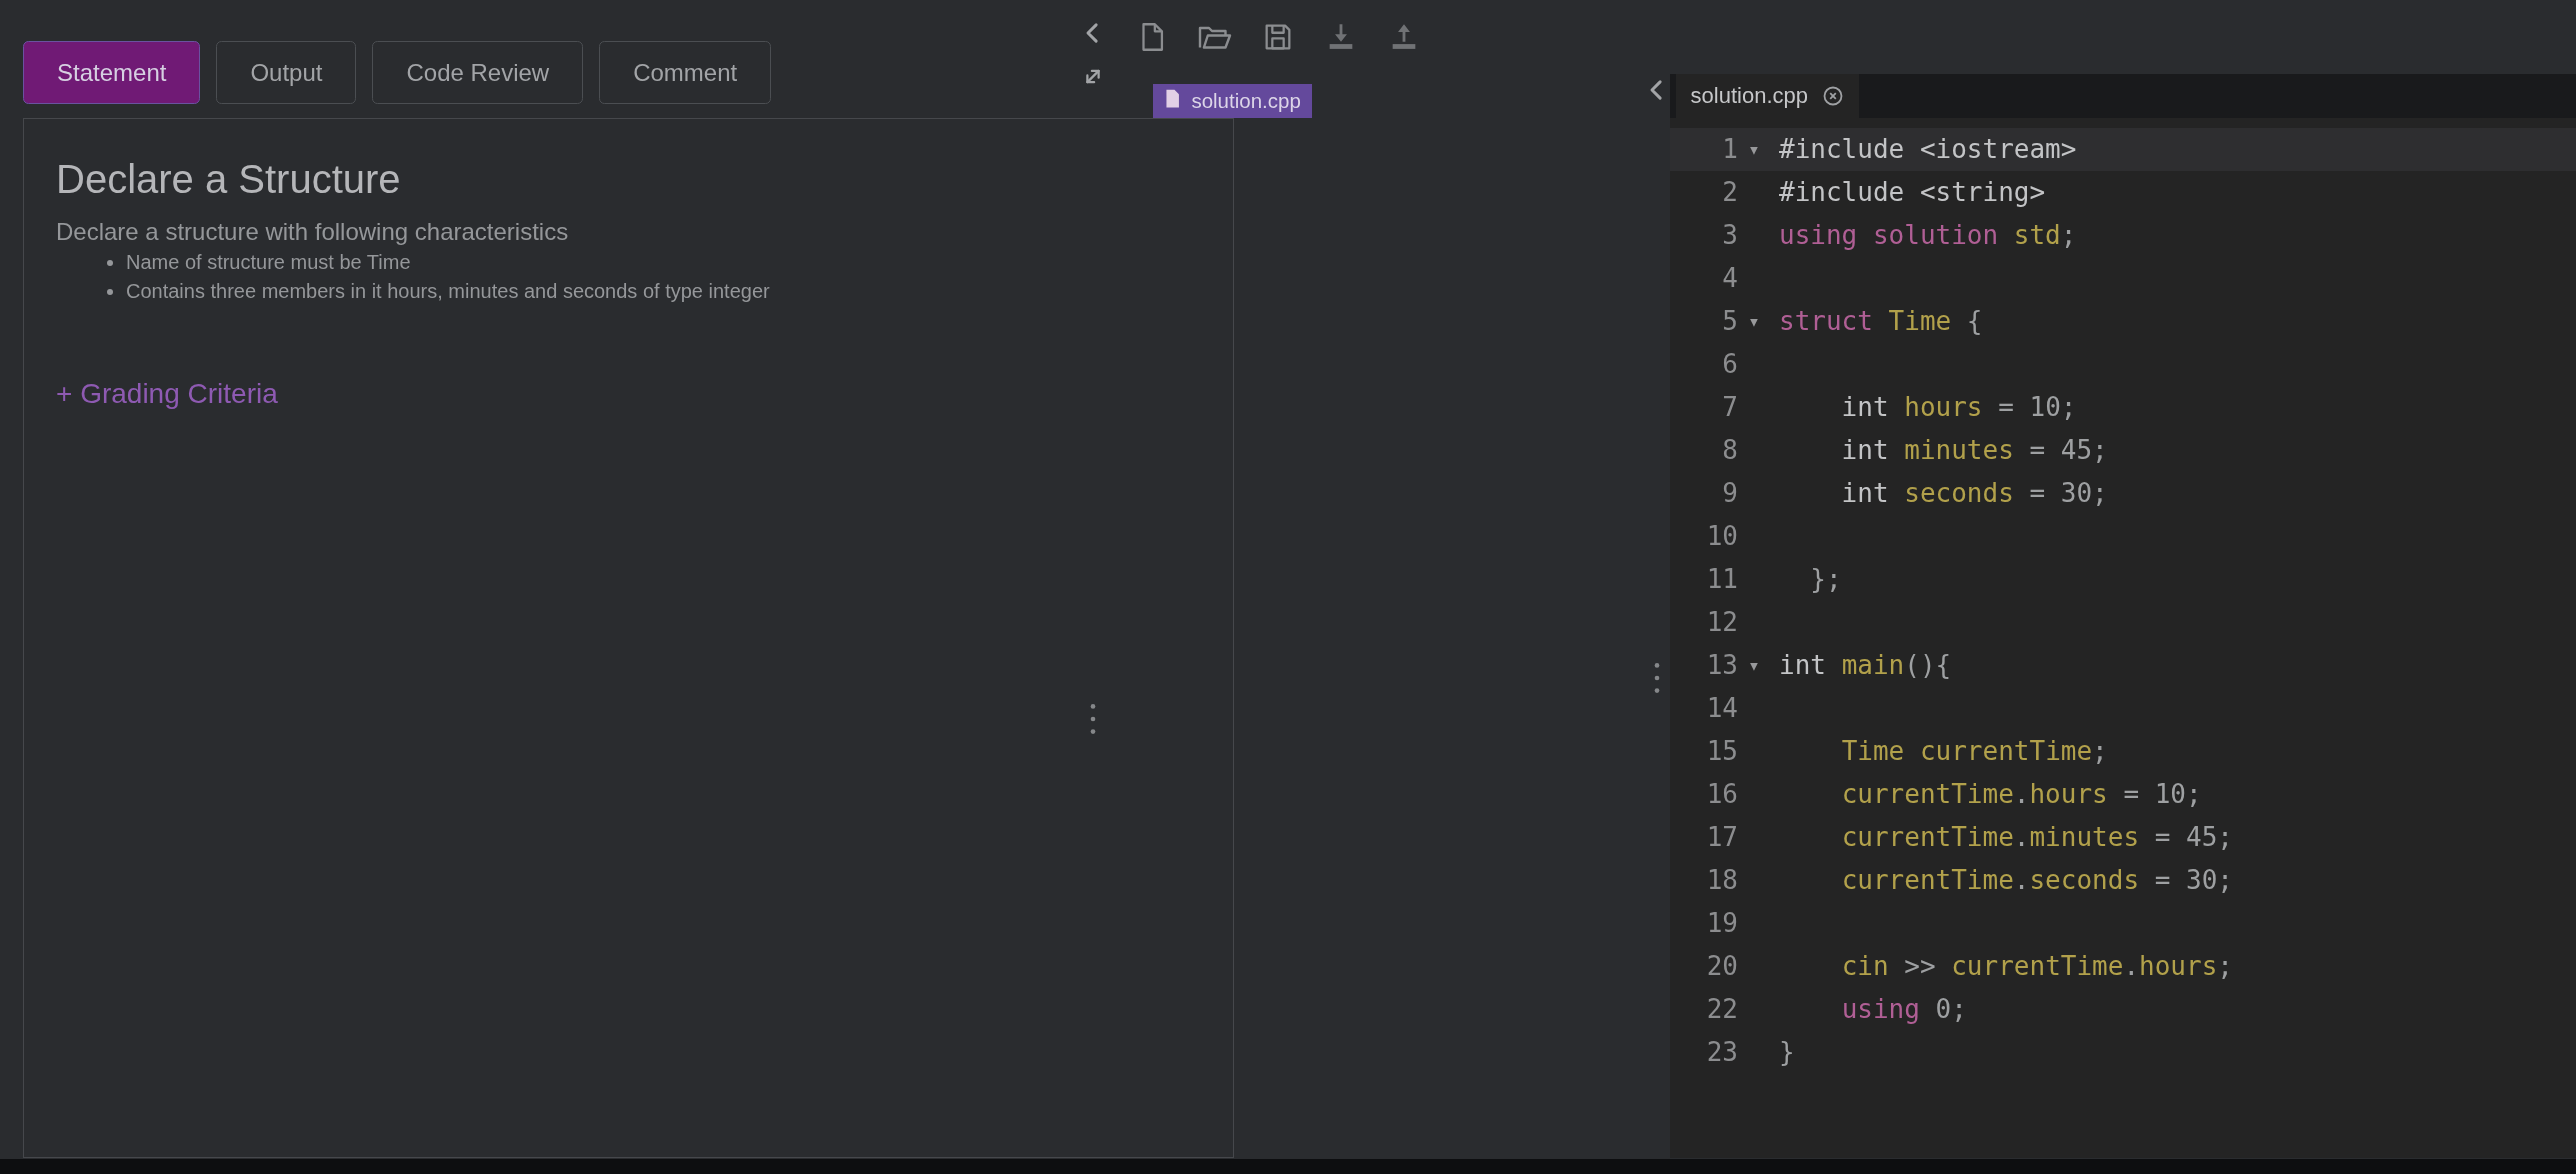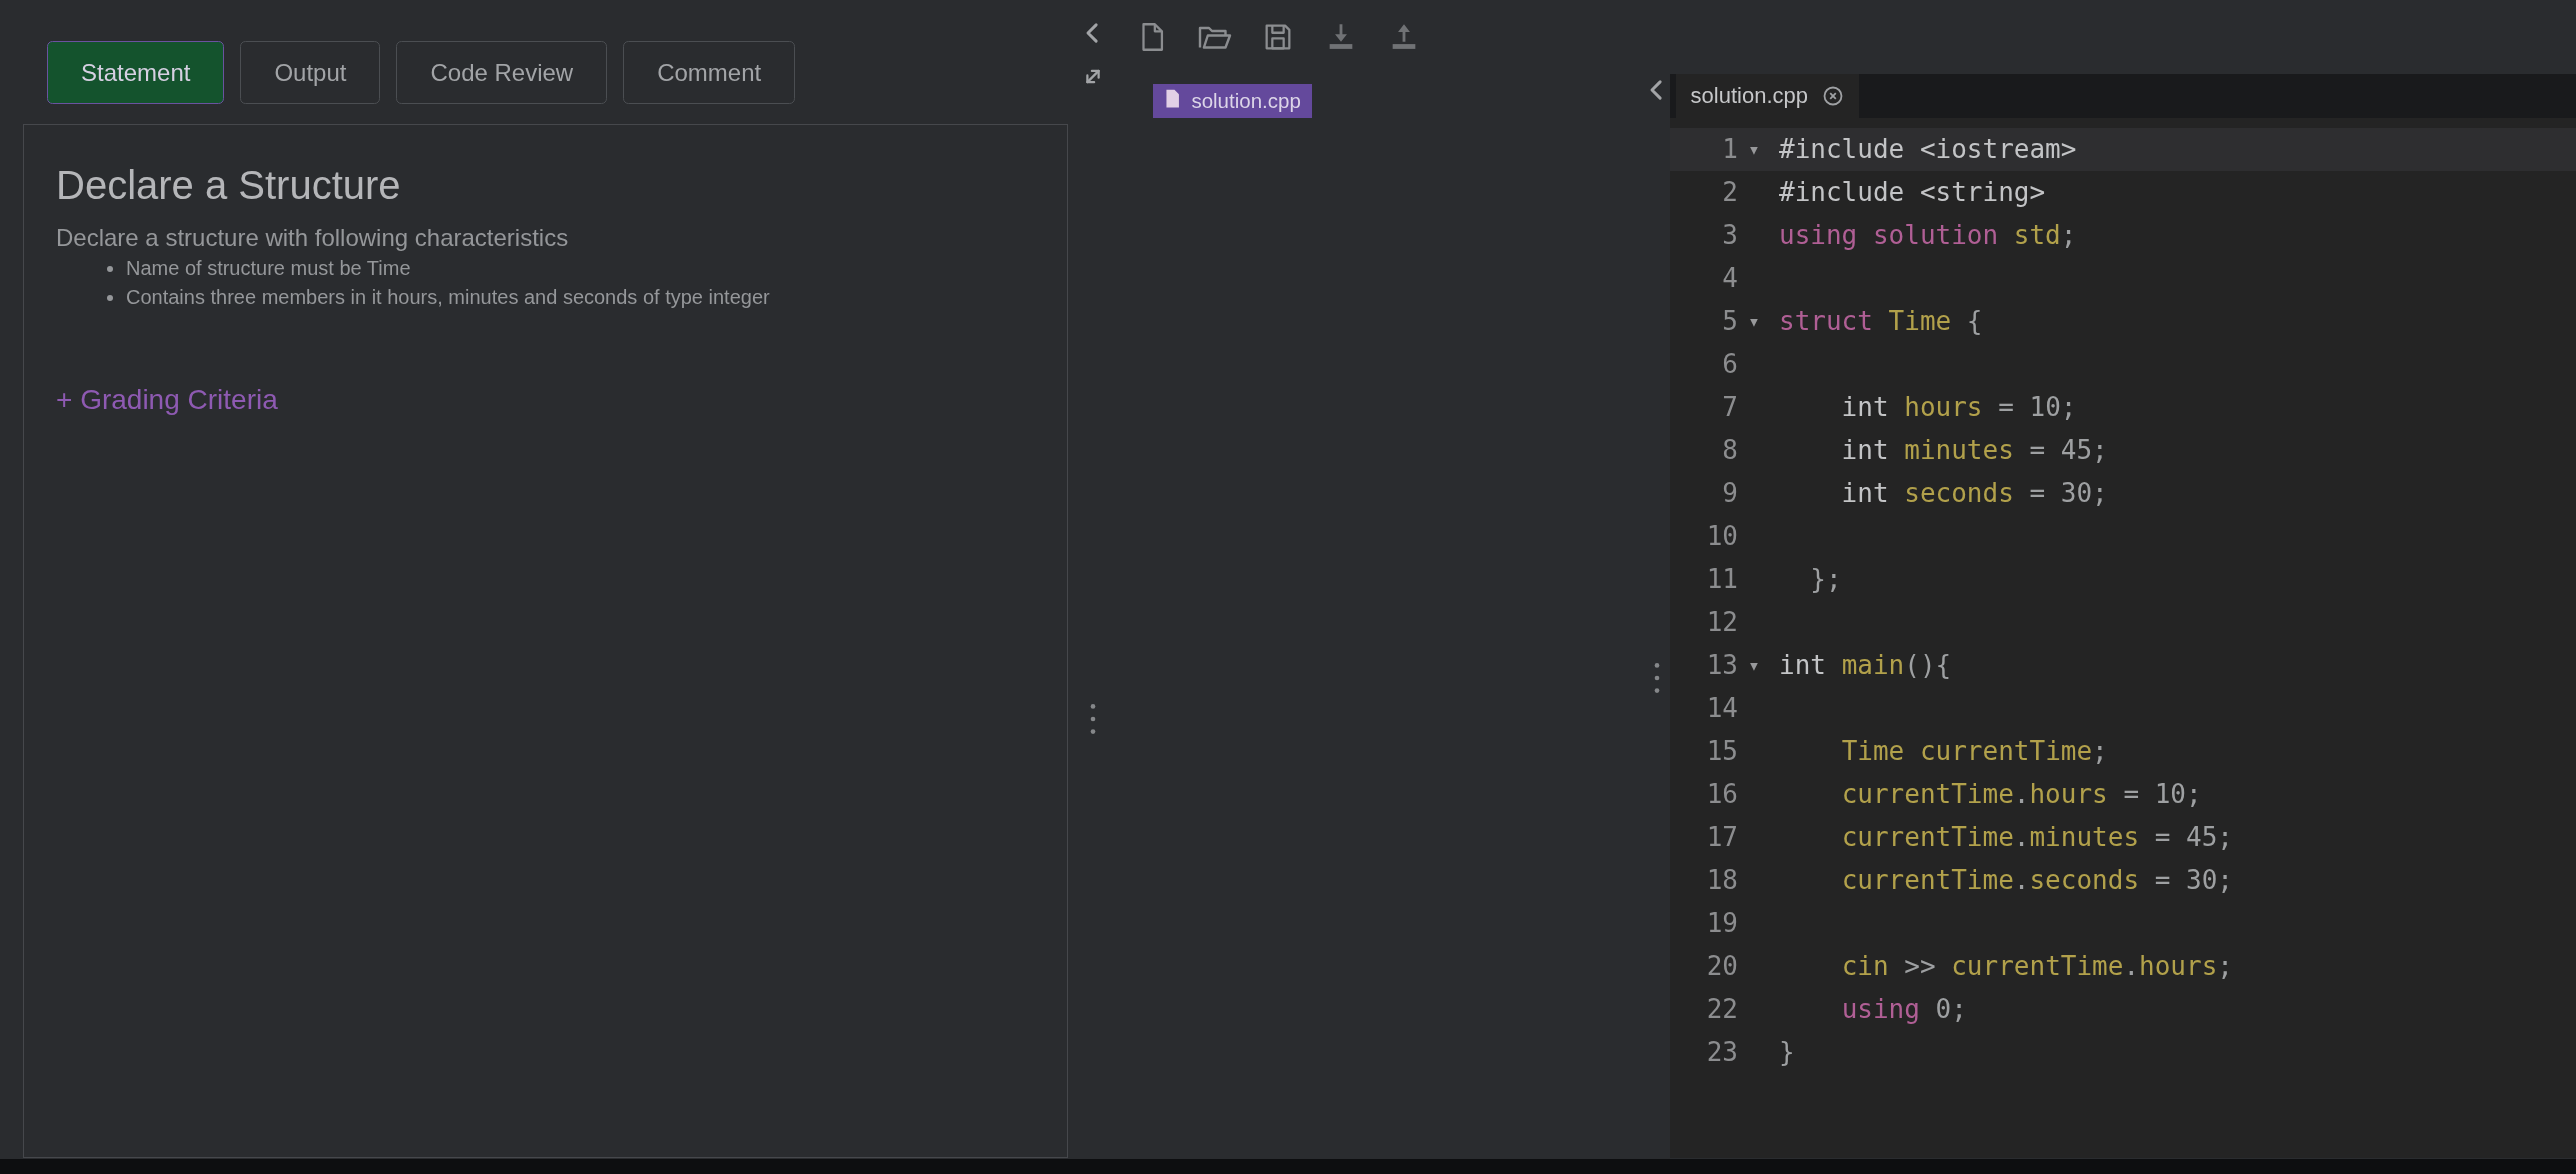--- a/index.html
+++ b/index.html
@@ -13,24 +13,24 @@
   .app { display:flex; height:1158px; }
 
   
   .left-panel { width:1071px; position:relative; flex:none; }
   .tabs-row { display:flex; gap:16px; margin:41px 0 0 23px; }
   .tab-btn {
     height:63px; padding:0 33px; display:flex; align-items:center;
     border:0.9px solid #4b4e52; border-radius:5.4px;
     color:#a2a4a7; font-size:24px; background:transparent; cursor:pointer;
   }
-  .tab-btn.active { background:#14532d; border-color:#6a52a0; color:#d6d0e2;margin-left:24px; }
+  .tab-btn.active { background:#701a75; border-color:#6a52a0; color:#d6d0e2; }
 
   .statement-box {
-    position:absolute; left:23px; top:124px; width:1045px; bottom:0;
+    position:absolute; left:23px; top:118px; width:1211px; bottom:0;
     border:0.9px solid #46484c; padding:38px 32px;
   }
   .statement-title { font-size:40px; font-weight:400; color:#b5b6b9; }
   .statement-intro { margin-top:16px; font-size:24px; color:#95979a; }
   ul.bullets { margin-top:5.4px; padding-left:70px; }
   ul.bullets li { font-size:20px; color:#95979a; margin-top:5.4px; }
   .stmt-link { font-size:28px; color:#8e5ab2; cursor:pointer; }
   .link-test { margin-top:93px; }
   .link-grading { margin-top:75px; }
 

